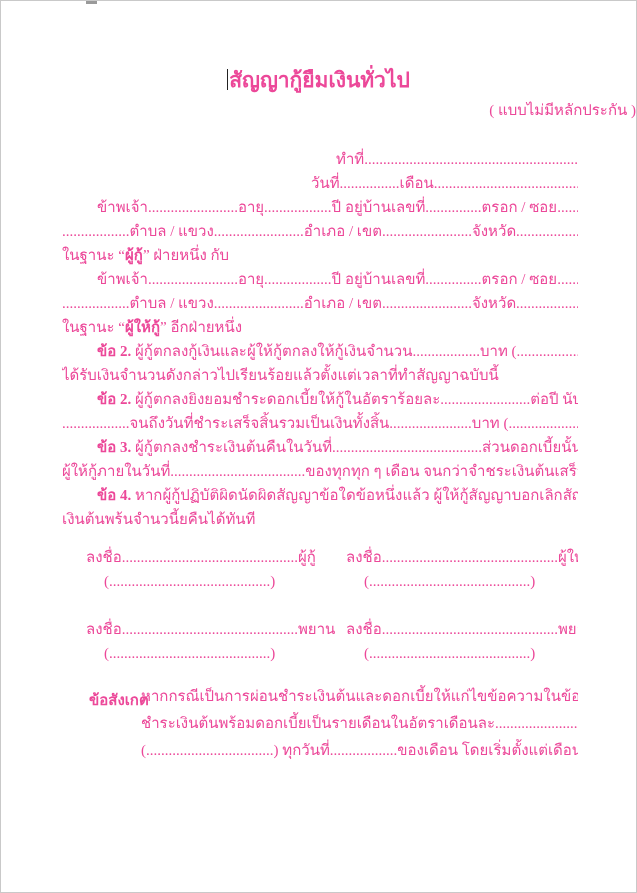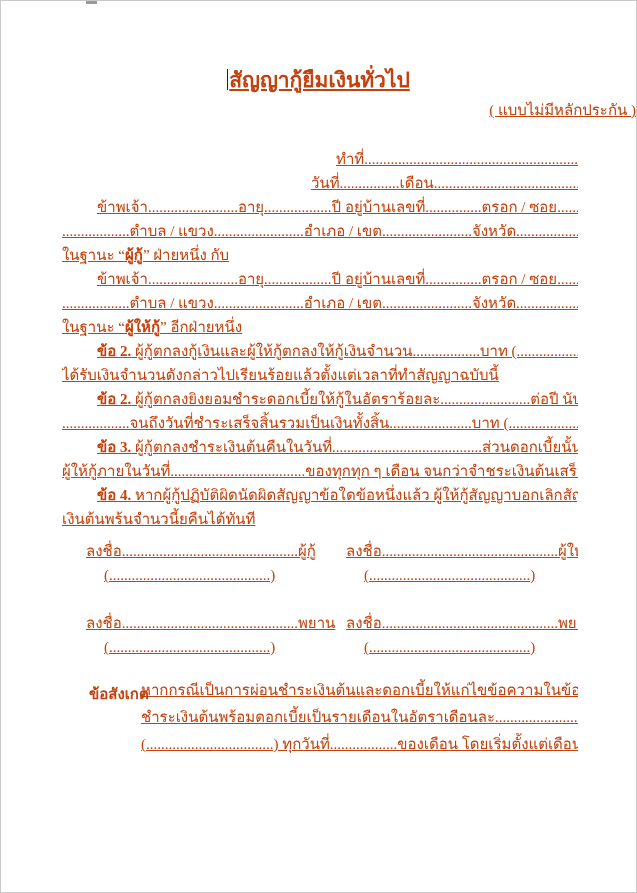--- a/index.html
+++ b/index.html
@@ -4,23 +4,22 @@
 <style>
   html,body{margin:0;padding:0;background:#ffffff;}
   .page{
     position:relative;
     width:637px;height:893px;
     box-sizing:border-box;
     border:1px solid #c9c9c9;
     background:#ffffff;
     font-family:"Liberation Serif","DejaVu Serif",serif;
     font-size:15px;
-    color:#c2410c;
+    color:#ec4899;
     overflow:hidden;
-    text-decoration:underline;
   }
   .scan-artifact{
     position:absolute;left:85px;top:0;width:11px;height:3px;background:#9a9a9a;
   }
   .title-wrap{
     margin-top:64px;
     text-align:center;
     font-size:21px;
     font-weight:bold;
     line-height:30px;
@@ -45,21 +44,21 @@
     height:24px;
     white-space:nowrap;
     overflow:hidden;
   }
   .first-block{margin-top:26px;}
   .indent{text-indent:35px;}
   .ml-made{padding-left:274px;}
   .ml-date{padding-left:249px;}
   .b{font-weight:bold;}
   .sig-grid{
-    margin-top:8px;
+    margin-top:14px;
     padding-left:24px;
     display:grid;
     grid-template-columns:260px 1fr;
   }
   .sig-grid .line{height:24px;}
   .paren-line{padding-left:18px;}
   .sig-spacer{grid-column:1 / 3;height:24px;}
   .note{
     position:relative;
     margin-top:18px;

